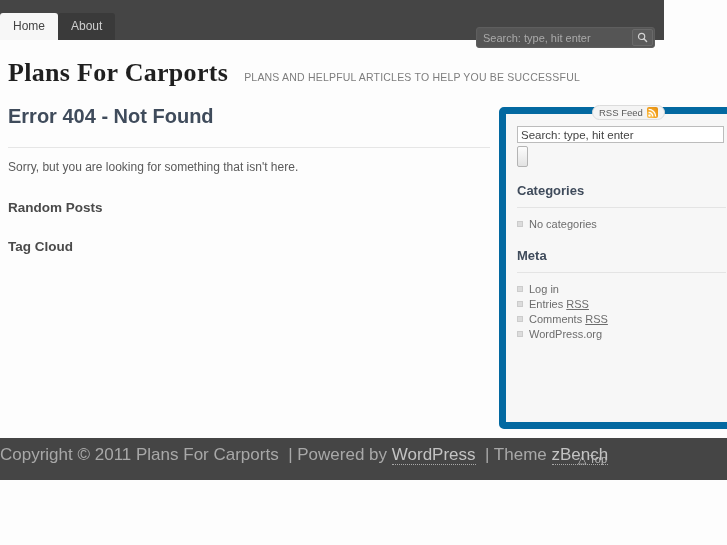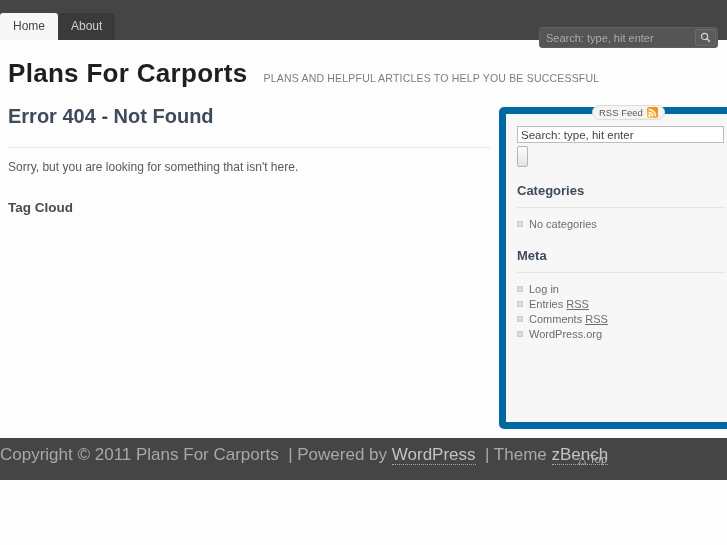--- a/index.html
+++ b/index.html
@@ -12,21 +12,21 @@
   }
   #page {
     position: relative;
     width: 727px; height: 545px;
     background: #fdfdfd;
   }
 
   
   .topbar {
     position: absolute; left: 0; top: 0;
-    width: 727px; height: 40px;
+    width: 664px; height: 40px;
     background: #454545;
   }
   .nav {
     position: absolute; left: 0; top: 13px;
     display: flex; align-items: flex-end;
     height: 27px;
   }
   .nav-item {
     height: 27px;
     line-height: 27px;
@@ -76,21 +76,21 @@
     padding: 0;
   }
   .mag { display:block; }
 
   
   .brandrow {
     position: absolute; left: 8px; top: 58px;
     display: flex; align-items: baseline;
   }
   .site-title {
-    font-family: Liberation Sans, sans-serif;
+    font-family: Liberation Serif, serif;
     font-weight: bold;
     font-size: 26px;
     color: #1f1f1f;
     letter-spacing: 0.3px;
     margin: 0;
   }
   .tagline {
     margin-left: 16px;
     font-size: 10.5px;
     letter-spacing: 0.2px;
@@ -268,20 +268,21 @@
   </div>
 
   <div class="brandrow">
     <h1 class="site-title">Plans For Carports</h1>
     <div class="tagline">PLANS AND HELPFUL ARTICLES TO HELP YOU BE SUCCESSFUL</div>
   </div>
 
   <div class="content">
     <h2 class="page-title">Error 404 - Not Found</h2>
     <p class="body-text">Sorry, but you are looking for something that isn't here.</p>
+    <h3 class="sec-title">Random Posts</h3>
     <h3 class="sec-title">Tag Cloud</h3>
   </div>
 
   <div class="sidebar">
 
     <div class="sb-legend">
       <span>RSS Feed</span>
       <span class="rss-badge">
         <svg width="9" height="9" viewBox="0 0 9 9">
           <circle cx="1.4" cy="7.6" r="1.15" fill="#ffffff"></circle>

